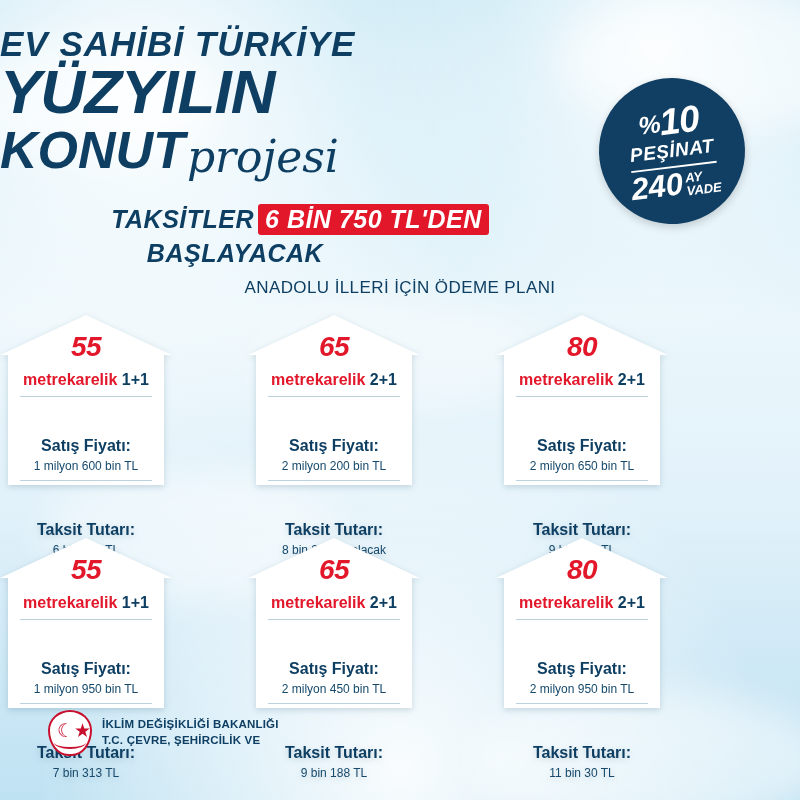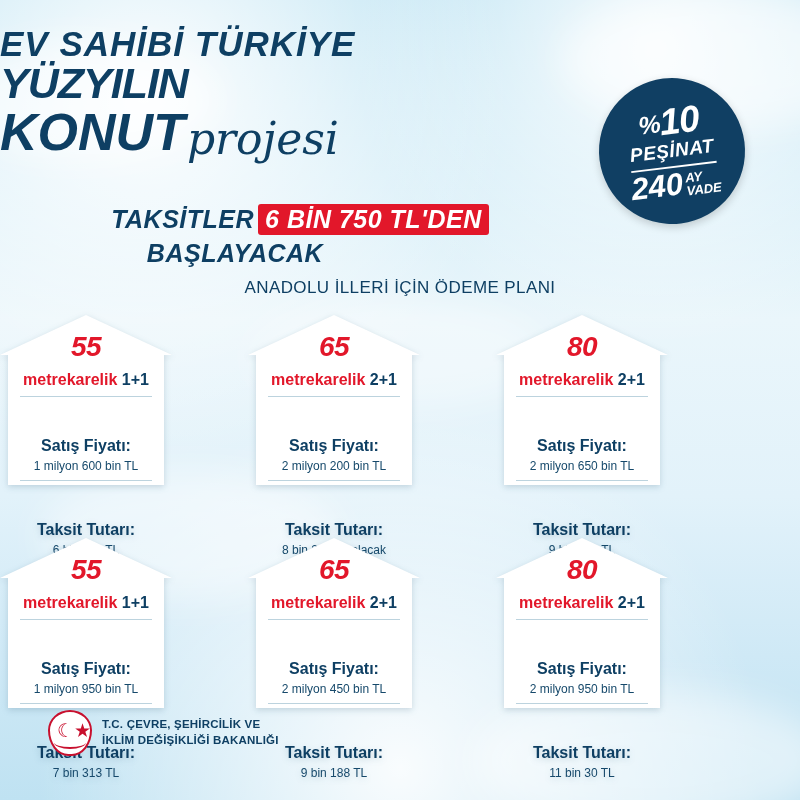--- a/index.html
+++ b/index.html
@@ -49,21 +49,21 @@
   }
   .line1 {
     font-size: 35px;
     font-weight: bold;
     font-style: italic;
     letter-spacing: 1px;
     color: #0e3f63;
     line-height: 1;
   }
   .line2 {
-    font-size: 43px;
+    font-size: 62px;
     font-weight: bold;
     font-style: italic;
     letter-spacing: -1px;
     color: #0e3f63;
     line-height: 0.95;
     margin-top: 2px;
   }
   .line3 {
     line-height: 1;
     margin-top: 2px;
@@ -446,18 +446,18 @@
 
   </div>
 
   <div class="footer">
     <div class="emblem">
       <div class="ring"></div>
       <div class="star-moon">☾★</div>
       <div class="arc"></div>
     </div>
     <div class="ministry">
+      <div>İKLİM DEĞİŞİKLİĞİ BAKANLIĞI</div>
       <div>T.C. ÇEVRE, ŞEHİRCİLİK VE</div>
-      <div>İKLİM DEĞİŞİKLİĞİ BAKANLIĞI</div>
     </div>
   </div>
 
 </div>
 
 </body></html>

